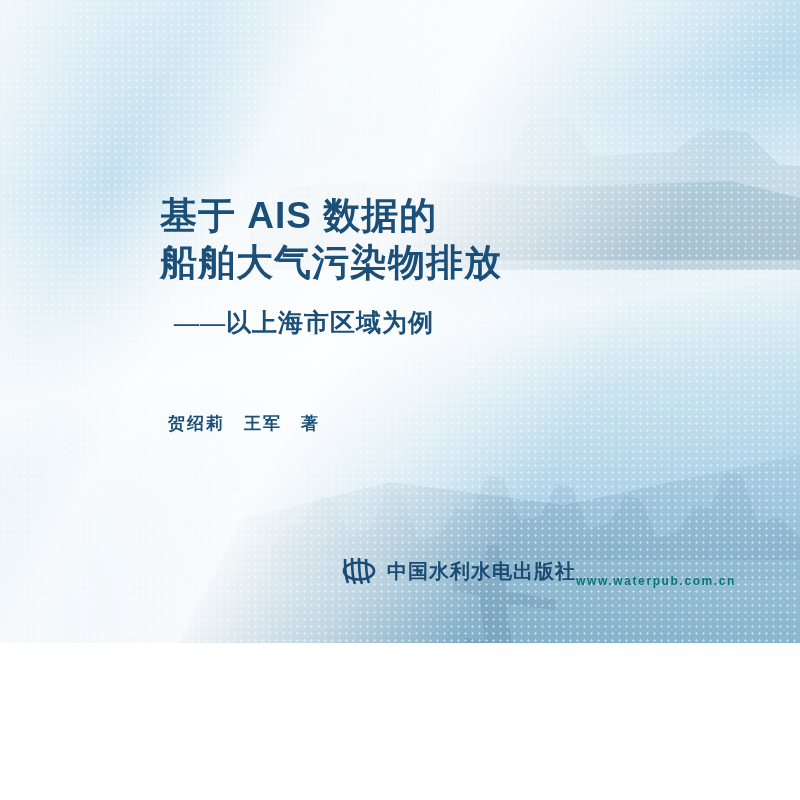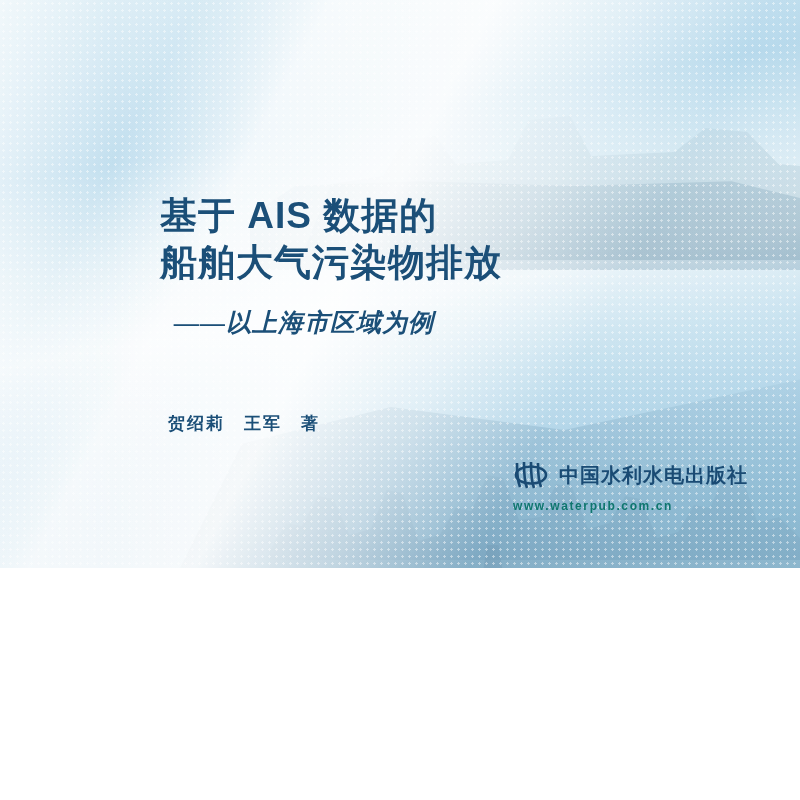--- a/index.html
+++ b/index.html
@@ -6,21 +6,21 @@
     margin: 0;
     padding: 0;
     background: #ffffff;
   }
   body {
     font-family: "Liberation Sans", sans-serif;
   }
   #cover {
     position: relative;
     width: 800px;
-    height: 568px;
+    height: 643px;
     overflow: hidden;
     background: #dceef6;
   }
 
   
   .layer {
     position: absolute;
     inset: 0;
   }
 
@@ -162,42 +162,41 @@
     white-space: nowrap;
   }
   .subtitle {
     margin-top: 20px;
     margin-left: 14px;
     font-family: "Liberation Serif", serif;
     font-weight: bold;
     font-size: 25px;
     color: #1b4f78;
     letter-spacing: 1px;
-    font-style: italic;
   }
   .authors {
     position: absolute;
     left: 168px;
     top: 412px;
     font-family: "Liberation Sans", sans-serif;
     font-size: 17px;
     font-weight: bold;
     color: #1b4f78;
     letter-spacing: 2px;
     text-align: right;
   }
 
   
   .publisher {
     position: absolute;
-    right: 52px;
+    right: 64px;
     bottom: 55px;
     display: flex;
-    flex-direction: column;
-    align-items: flex-start;
+    flex-direction: row;
+    align-items: flex-end;
   }
   .pub-row {
     display: flex;
     align-items: center;
     gap: 10px;
   }
   .pub-mark {
     width: 36px;
     height: 34px;
     flex: none;

